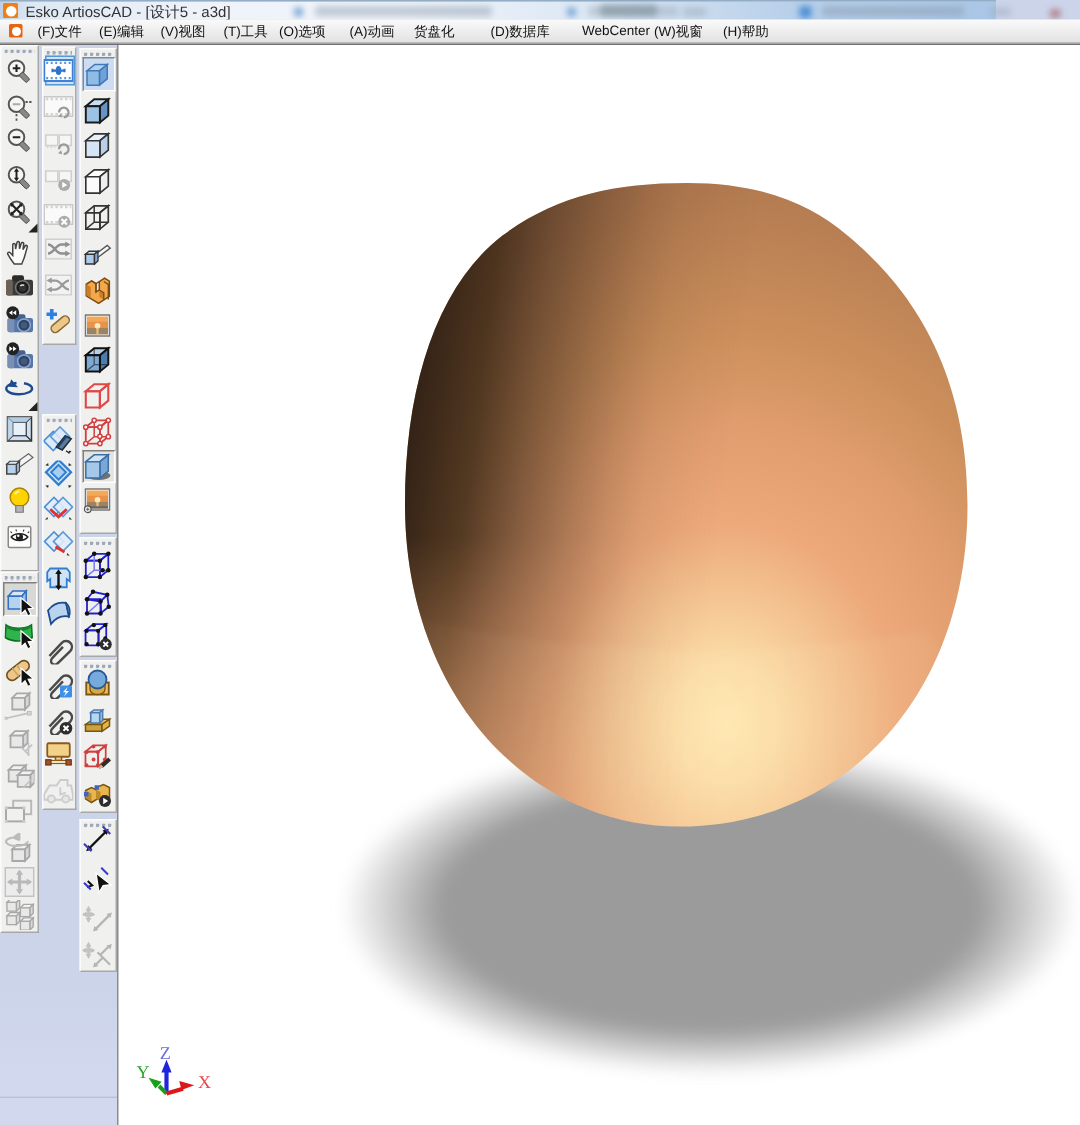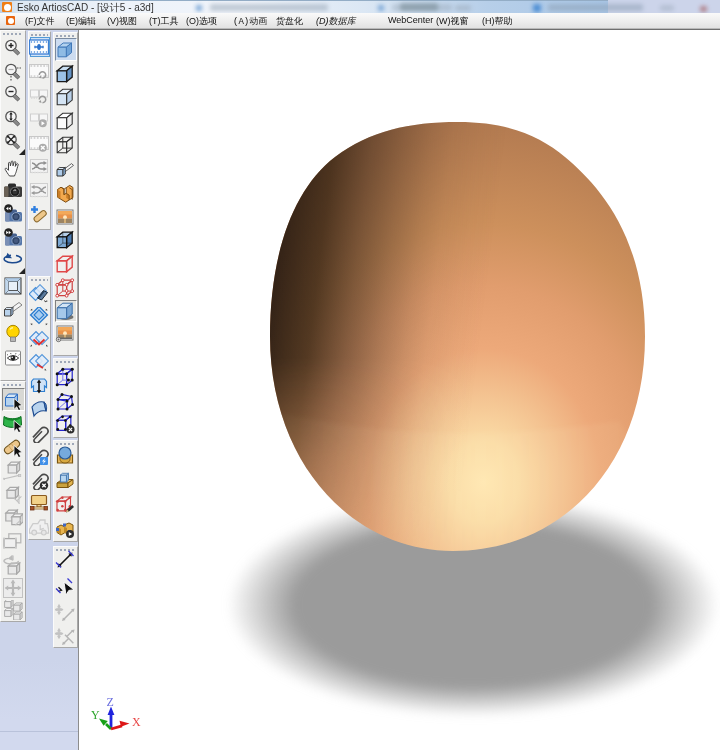--- a/index.html
+++ b/index.html
@@ -1,18 +1,18 @@
 <!DOCTYPE html>
 <html><head>
 <meta charset="utf-8">
 <style>
 * { margin:0; padding:0; box-sizing:border-box; }
 html,body { width:720px; height:750px; overflow:hidden; }
 body { font-family:"Liberation Sans", sans-serif; position:relative; background:linear-gradient(#ccd4ea 0,#ccd4ea 88%,#d2d9ee 96%,#d2d9ee 100%); }
-#titlebar { position:absolute; left:0; top:0; width:608px; height:13px;
+#titlebar { position:absolute; left:0; top:0; width:664px; height:13px;
   background:linear-gradient(to right,#bdd0e6 0,#dde8f3 3%,#eef3fa 20%,#f0f4fa 40%,#dbe7f4 60%,#b7cfe9 80%,#a9c6e6 100%);
   border-top:1px solid #93adc6; }
 #titlebar .appico { position:absolute; left:2px; top:1px; width:10px; height:10px; background:#f07f16; border-radius:1px; }
 #titlebar .appico span { position:absolute; left:1.5px; top:1.5px; width:7px; height:7px; background:#fff; border-radius:50%; }
 #titletext { position:absolute; left:17px; top:0px; font-size:10px; color:#333; }
 .blur1 { position:absolute; border-radius:2px; filter:blur(2px); }
 #menubar { position:absolute; left:0; top:13px; width:720px; height:16px;
   background:linear-gradient(#fafafa,#ececec 60%,#e2e2e2);
   border-bottom:1px solid #b9b9b9; }
 #menubar .mico { position:absolute; left:6px; top:3px; width:9px; height:9px; background:#e8650f; border-radius:1px; }
@@ -51,23 +51,23 @@
 </div>
 <div id="menubar">
   <div class="mico">
       <span></span>
     </div>
   <div class="mi" style="left:25px;">(F)文件</div>
   <div class="mi" style="left:66px;">(E)编辑</div>
   <div class="mi" style="left:107px;">(V)视图</div>
   <div class="mi" style="left:149px;">(T)工具</div>
   <div class="mi" style="left:186px;">(O)选项</div>
-  <div class="mi" style="left:233px;font-family:Liberation Mono, monospace;">(A)动画</div>
+  <div class="mi" style="left:233px;">(A)动画</div>
   <div class="mi" style="left:276px;">货盘化</div>
-  <div class="mi" style="left:316px;font-style:italic;">(D)数据库</div>
+  <div class="mi" style="left:327px;">(D)数据库</div>
   <div class="mi" style="left:388px;">WebCenter</div>
   <div class="mi" style="left:436px;">(W)视窗</div>
   <div class="mi" style="left:482px;">(H)帮助</div>
 </div>
 <div id="canvas">
 <svg width="642" height="721" viewBox="0 0 642 721">
   <defs>
     <radialGradient id="shadowg" cx="50%" cy="50%" r="50%">
       <stop offset="0%" stop-color="#9b9b9b"></stop>
       <stop offset="72%" stop-color="#9b9b9b"></stop>

